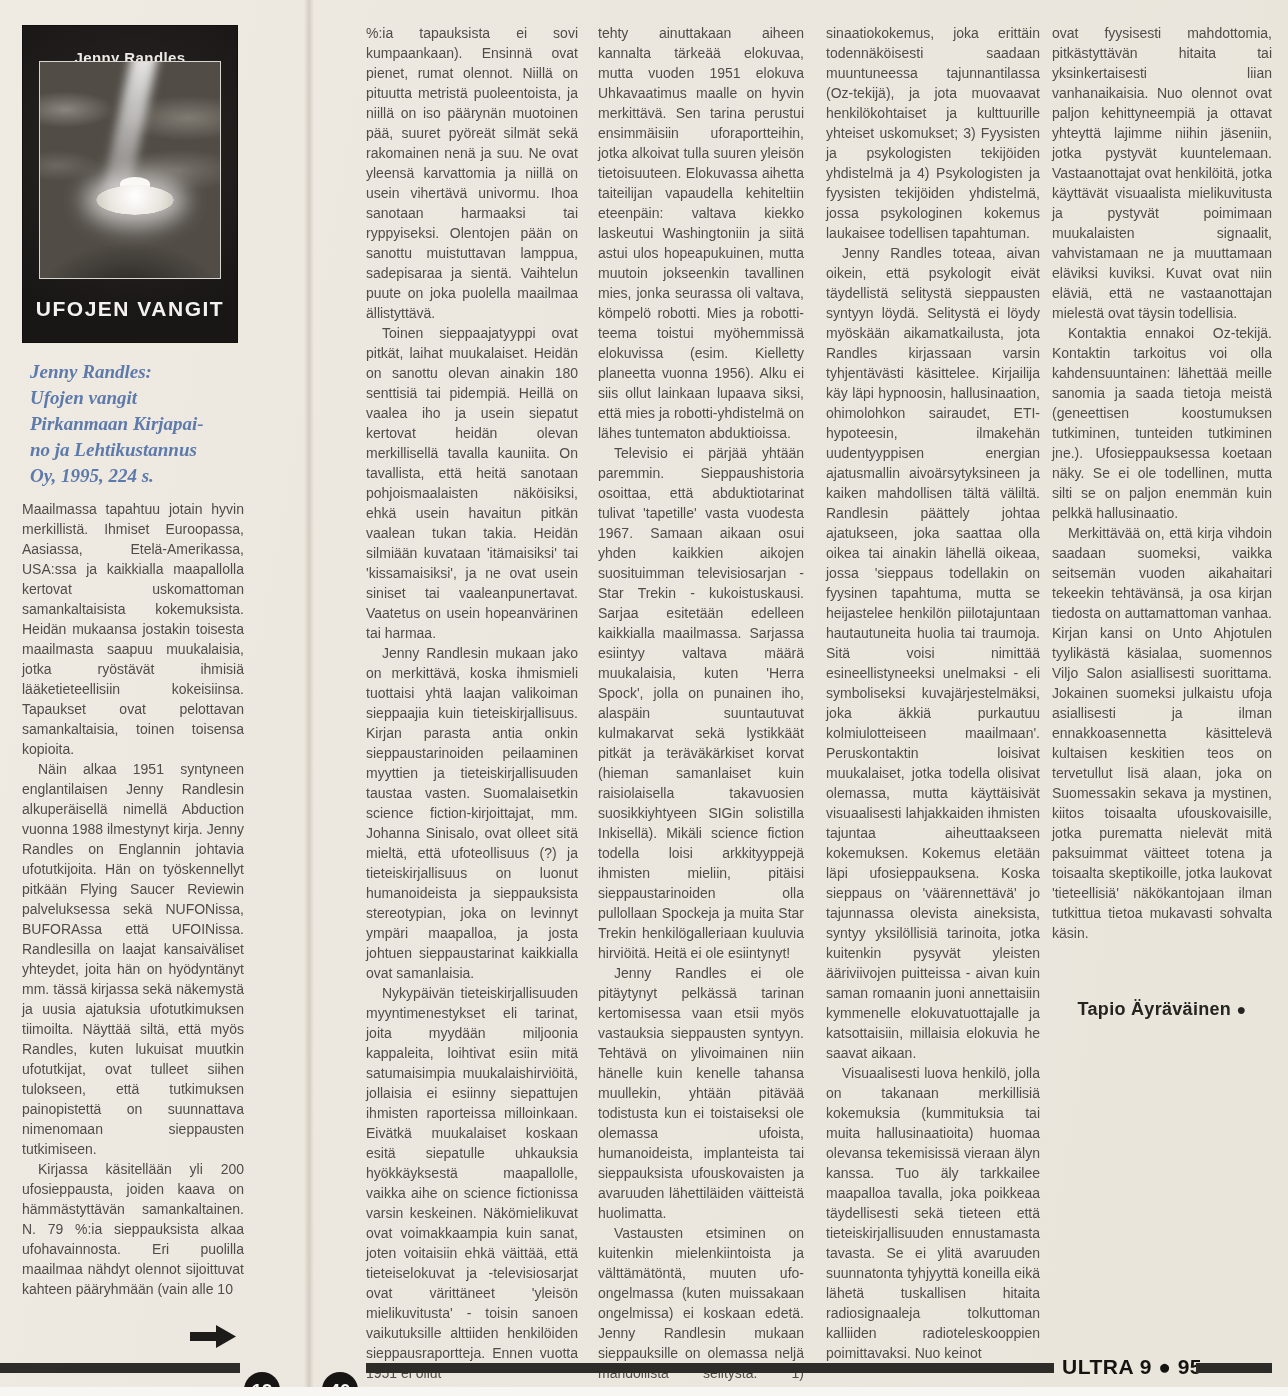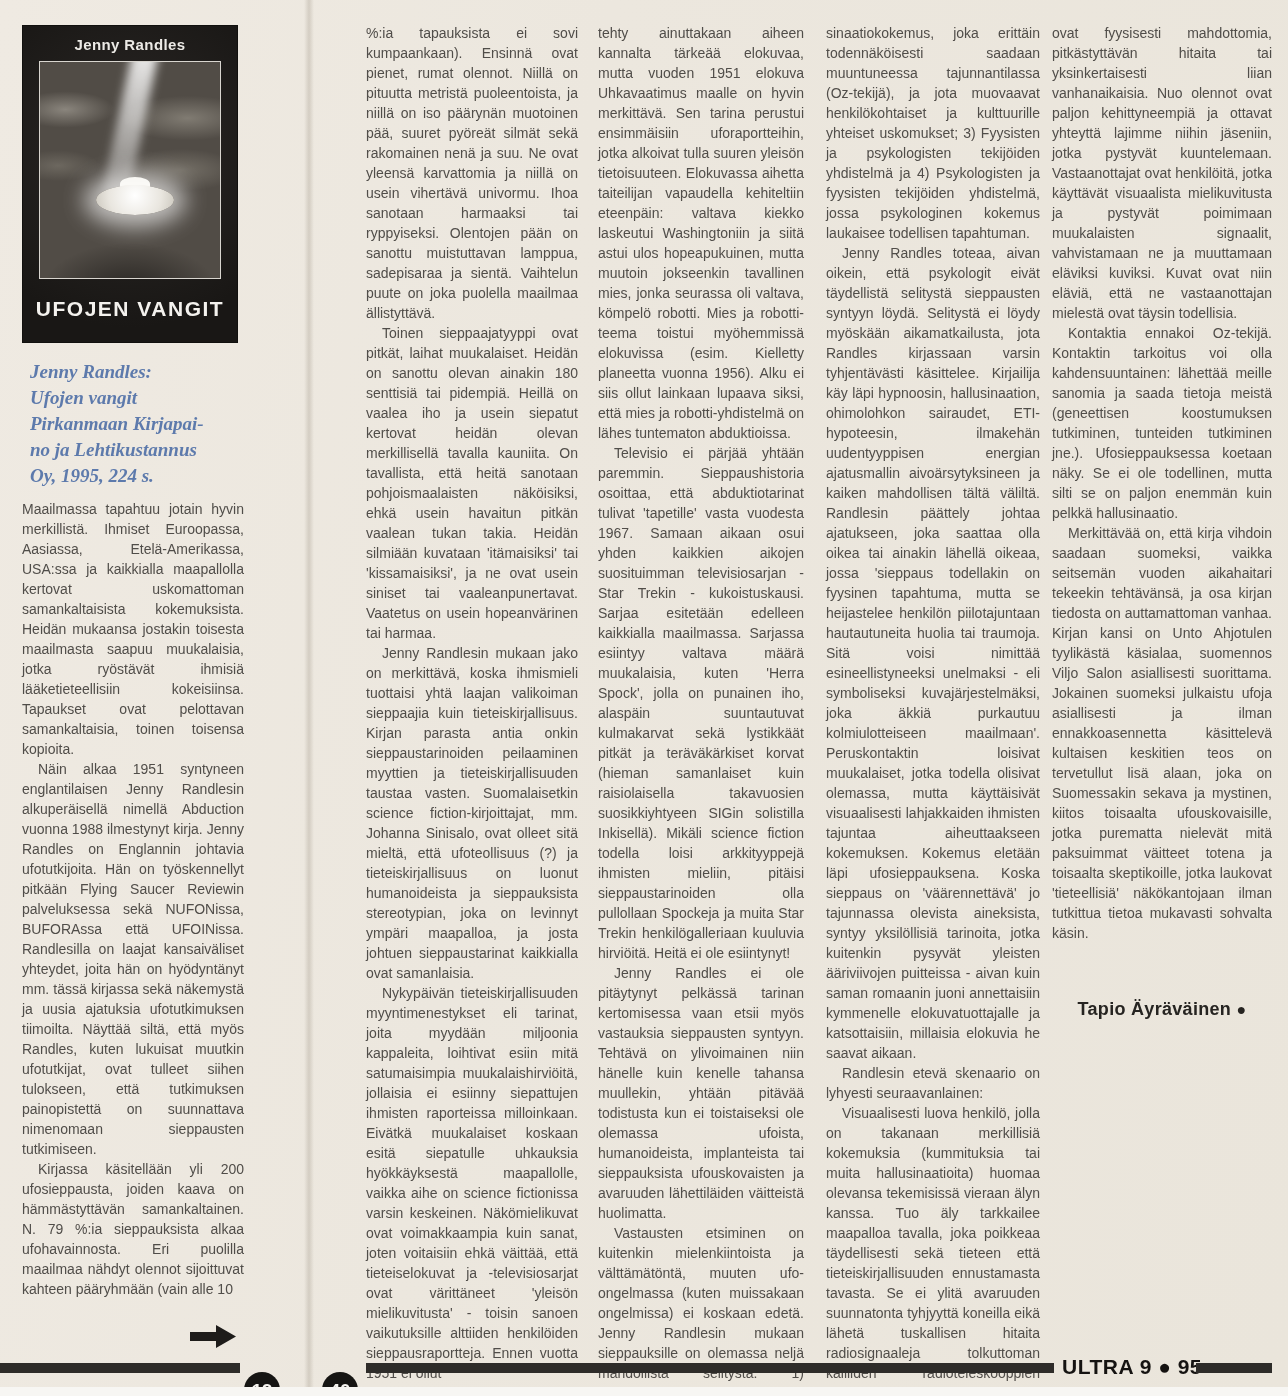--- a/index.html
+++ b/index.html
@@ -25,21 +25,21 @@
   .col-text p{
     margin:0;font-size:14px;line-height:20px;text-align:justify;
     color:#504d49;hyphens:auto;
   }
   .col-text p.indent{text-indent:16px;}
 
   
   .cover{position:relative;width:216px;height:318px;margin-bottom:16px;
     background:radial-gradient(circle at 50% 40%,#2b2826 0%,#191715 80%);
     box-shadow:0 0 0 1px #11100e inset;}
-  .cover-author{padding-top:11px;text-align:center;color:#eceae6;font-weight:bold;
+  .cover-author{padding-top:24px;text-align:center;color:#eceae6;font-weight:bold;
     font-size:15px;letter-spacing:.4px;}
   .cover-art{position:absolute;left:17px;right:17px;top:36px;height:216px;
     border:1px solid #d8d5cf;overflow:hidden;
     background:
       radial-gradient(ellipse 120px 70px at 50% 108%,rgba(22,20,18,.75),rgba(22,20,18,0) 75%),
       radial-gradient(ellipse 70px 26px at 14% 22%,rgba(185,180,170,.55),rgba(185,180,170,0) 70%),
       radial-gradient(ellipse 95px 32px at 82% 26%,rgba(175,170,158,.5),rgba(175,170,158,0) 70%),
       radial-gradient(ellipse 85px 30px at 78% 50%,rgba(160,155,143,.45),rgba(160,155,143,0) 70%),
       radial-gradient(ellipse 60px 22px at 10% 48%,rgba(150,145,133,.4),rgba(150,145,133,0) 70%),
       #514c46;}
@@ -128,21 +128,20 @@
         <p class="indent" lang="fi">Televisio ei pärjää yhtään paremmin. Sieppaushistoria osoittaa, että abduktiotarinat tulivat 'tapetille' vasta vuodesta 1967. Samaan aikaan osui yhden kaikkien aikojen suosituimman televisiosarjan - Star Trekin - kukoistuskausi. Sarjaa esitetään edelleen kaikkialla maailmassa. Sarjassa esiintyy valtava määrä muukalaisia, kuten 'Herra Spock', jolla on punainen iho, alaspäin suuntautuvat kulmakarvat sekä lystikkäät pitkät ja teräväkärkiset korvat (hieman samanlaiset kuin raisiolaisella takavuosien suosikkiyhtyeen SIGin solistilla Inkisellä). Mikäli science fiction todella loisi arkkityyppejä ihmisten mieliin, pitäisi sieppaustarinoiden olla pullollaan Spockeja ja muita Star Trekin henkilögalleriaan kuuluvia hirviöitä. Heitä ei ole esiintynyt!</p>
         <p class="indent" lang="fi">Jenny Randles ei ole pitäytynyt pelkässä tarinan kertomisessa vaan etsii myös vastauksia sieppausten syntyyn. Tehtävä on ylivoimainen niin hänelle kuin kenelle tahansa muullekin, yhtään pitävää todistusta kun ei toistaiseksi ole olemassa ufoista, humanoideista, implanteista tai sieppauksista ufouskovaisten ja avaruuden lähettiläiden väitteistä huolimatta.</p>
         <p class="indent" lang="fi">Vastausten etsiminen on kuitenkin mielenkiintoista ja välttämätöntä, muuten ufo-ongelmassa (kuten muissakaan ongelmissa) ei koskaan edetä. Jenny Randlesin mukaan sieppauksille on olemassa neljä mahdollista selitystä: 1) Todellinen fyysinen kontakti maapallon ulkopuolisen älyn kanssa; 2) Psykologinen tai hallu-</p>
       </div>
   </div>
 
   <div class="col" id="col4">
     <div class="col-text">
         <p lang="fi">sinaatiokokemus, joka erittäin todennäköisesti saadaan muuntuneessa tajunnantilassa (Oz-tekijä), ja jota muovaavat henkilökohtaiset ja kulttuurille yhteiset uskomukset; 3) Fyysisten ja psykologisten tekijöiden yhdistelmä ja 4) Psykologisten ja fyysisten tekijöiden yhdistelmä, jossa psykologinen kokemus laukaisee todellisen tapahtuman.</p>
         <p class="indent" lang="fi">Jenny Randles toteaa, aivan oikein, että psykologit eivät täydellistä selitystä sieppausten syntyyn löydä. Selitystä ei löydy myöskään aikamatkailusta, jota Randles kirjassaan varsin tyhjentävästi käsittelee. Kirjailija käy läpi hypnoosin, hallusinaation, ohimolohkon sairaudet, ETI-hypoteesin, ilmakehän uudentyyppisen energian ajatusmallin aivoärsytyksineen ja kaiken mahdollisen tältä väliltä. Randlesin päättely johtaa ajatukseen, joka saattaa olla oikea tai ainakin lähellä oikeaa, jossa 'sieppaus todellakin on fyysinen tapahtuma, mutta se heijastelee henkilön piilotajuntaan hautautuneita huolia tai traumoja. Sitä voisi nimittää esineellistyneeksi unelmaksi - eli symboliseksi kuvajärjestelmäksi, joka äkkiä purkautuu kolmiulotteiseen maailmaan'. Peruskontaktin loisivat muukalaiset, jotka todella olisivat olemassa, mutta käyttäisivät visuaalisesti lahjakkaiden ihmisten tajuntaa aiheuttaakseen kokemuksen. Kokemus eletään läpi ufosieppauksena. Koska sieppaus on 'väärennettävä' jo tajunnassa olevista aineksista, syntyy yksilöllisiä tarinoita, jotka kuitenkin pysyvät yleisten ääriviivojen puitteissa - aivan kuin saman romaanin juoni annettaisiin kymmenelle elokuvatuottajalle ja katsottaisiin, millaisia elokuvia he saavat aikaan.</p>
-        <p class="indent" lang="fi">Randlesin etevä skenaario on lyhyesti seuraavanlainen:</p>
         <p class="indent" lang="fi">Visuaalisesti luova henkilö, jolla on takanaan merkillisiä kokemuksia (kummituksia tai muita hallusinaatioita) huomaa olevansa tekemisissä vieraan älyn kanssa. Tuo äly tarkkailee maapalloa tavalla, joka poikkeaa täydellisesti sekä tieteen että tieteiskirjallisuuden ennustamasta tavasta. Se ei ylitä avaruuden suunnatonta tyhjyyttä koneilla eikä lähetä tuskallisen hitaita radiosignaaleja tolkuttoman kalliiden radioteleskooppien poimittavaksi. Nuo keinot</p>
       </div>
   </div>
 
   <div class="col" id="col5">
     <div class="col-text">
         <p lang="fi">ovat fyysisesti mahdottomia, pitkästyttävän hitaita tai yksinkertaisesti liian vanhanaikaisia. Nuo olennot ovat paljon kehittyneempiä ja ottavat yhteyttä lajimme niihin jäseniin, jotka pystyvät kuuntelemaan. Vastaanottajat ovat henkilöitä, jotka käyttävät visuaalista mielikuvitusta ja pystyvät poimimaan muukalaisten signaalit, vahvistamaan ne ja muuttamaan eläviksi kuviksi. Kuvat ovat niin eläviä, että ne vastaanottajan mielestä ovat täysin todellisia.</p>
         <p class="indent" lang="fi">Kontaktia ennakoi Oz-tekijä. Kontaktin tarkoitus voi olla kahdensuuntainen: lähettää meille sanomia ja saada tietoja meistä (geneettisen koostumuksen tutkiminen, tunteiden tutkiminen jne.). Ufosieppauksessa koetaan näky. Se ei ole todellinen, mutta silti se on paljon enemmän kuin pelkkä hallusinaatio.</p>
         <p class="indent" lang="fi">Merkittävää on, että kirja vihdoin saadaan suomeksi, vaikka seitsemän vuoden aikahaitari tekeekin tehtävänsä, ja osa kirjan tiedosta on auttamattoman vanhaa. Kirjan kansi on Unto Ahjotulen tyylikästä käsialaa, suomennos Viljo Salon asiallisesti suorittama. Jokainen suomeksi julkaistu ufoja asiallisesti ja ilman ennakkoasennetta käsittelevä kultaisen keskitien teos on tervetullut lisä alaan, joka on Suomessakin sekava ja mystinen, kiitos toisaalta ufouskovaisille, jotka purematta nielevät mitä paksuimmat väitteet totena ja toisaalta skeptikoille, jotka laukovat 'tieteellisiä' näkökantojaan ilman tutkittua tietoa mukavasti sohvalta käsin.</p>
       </div>

